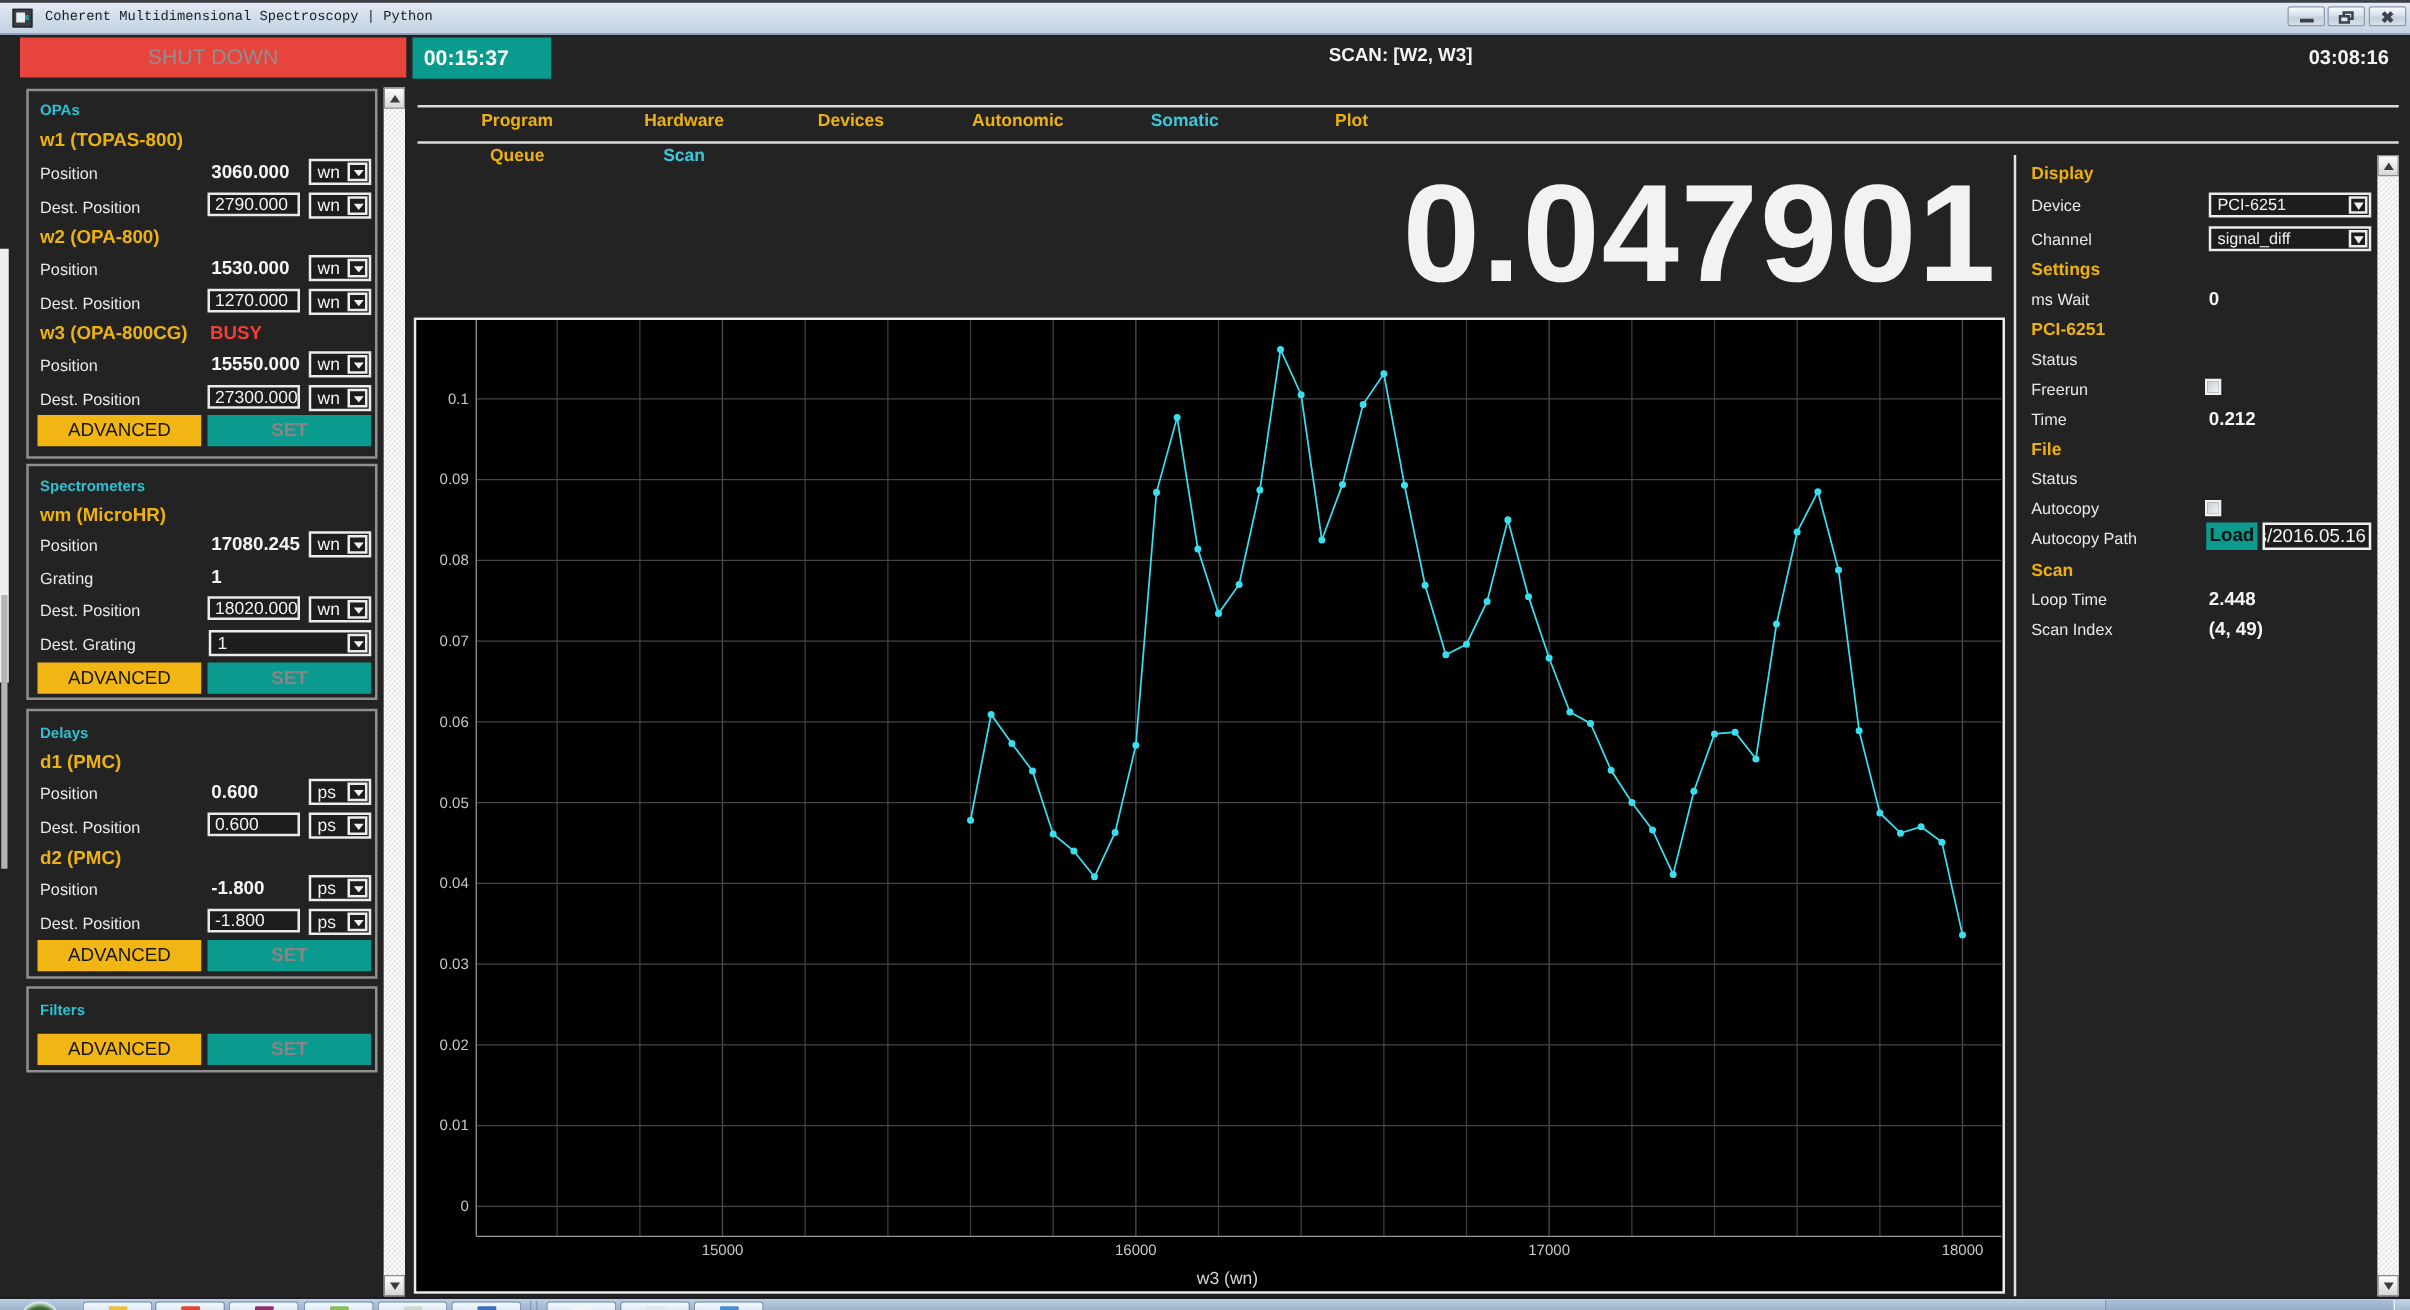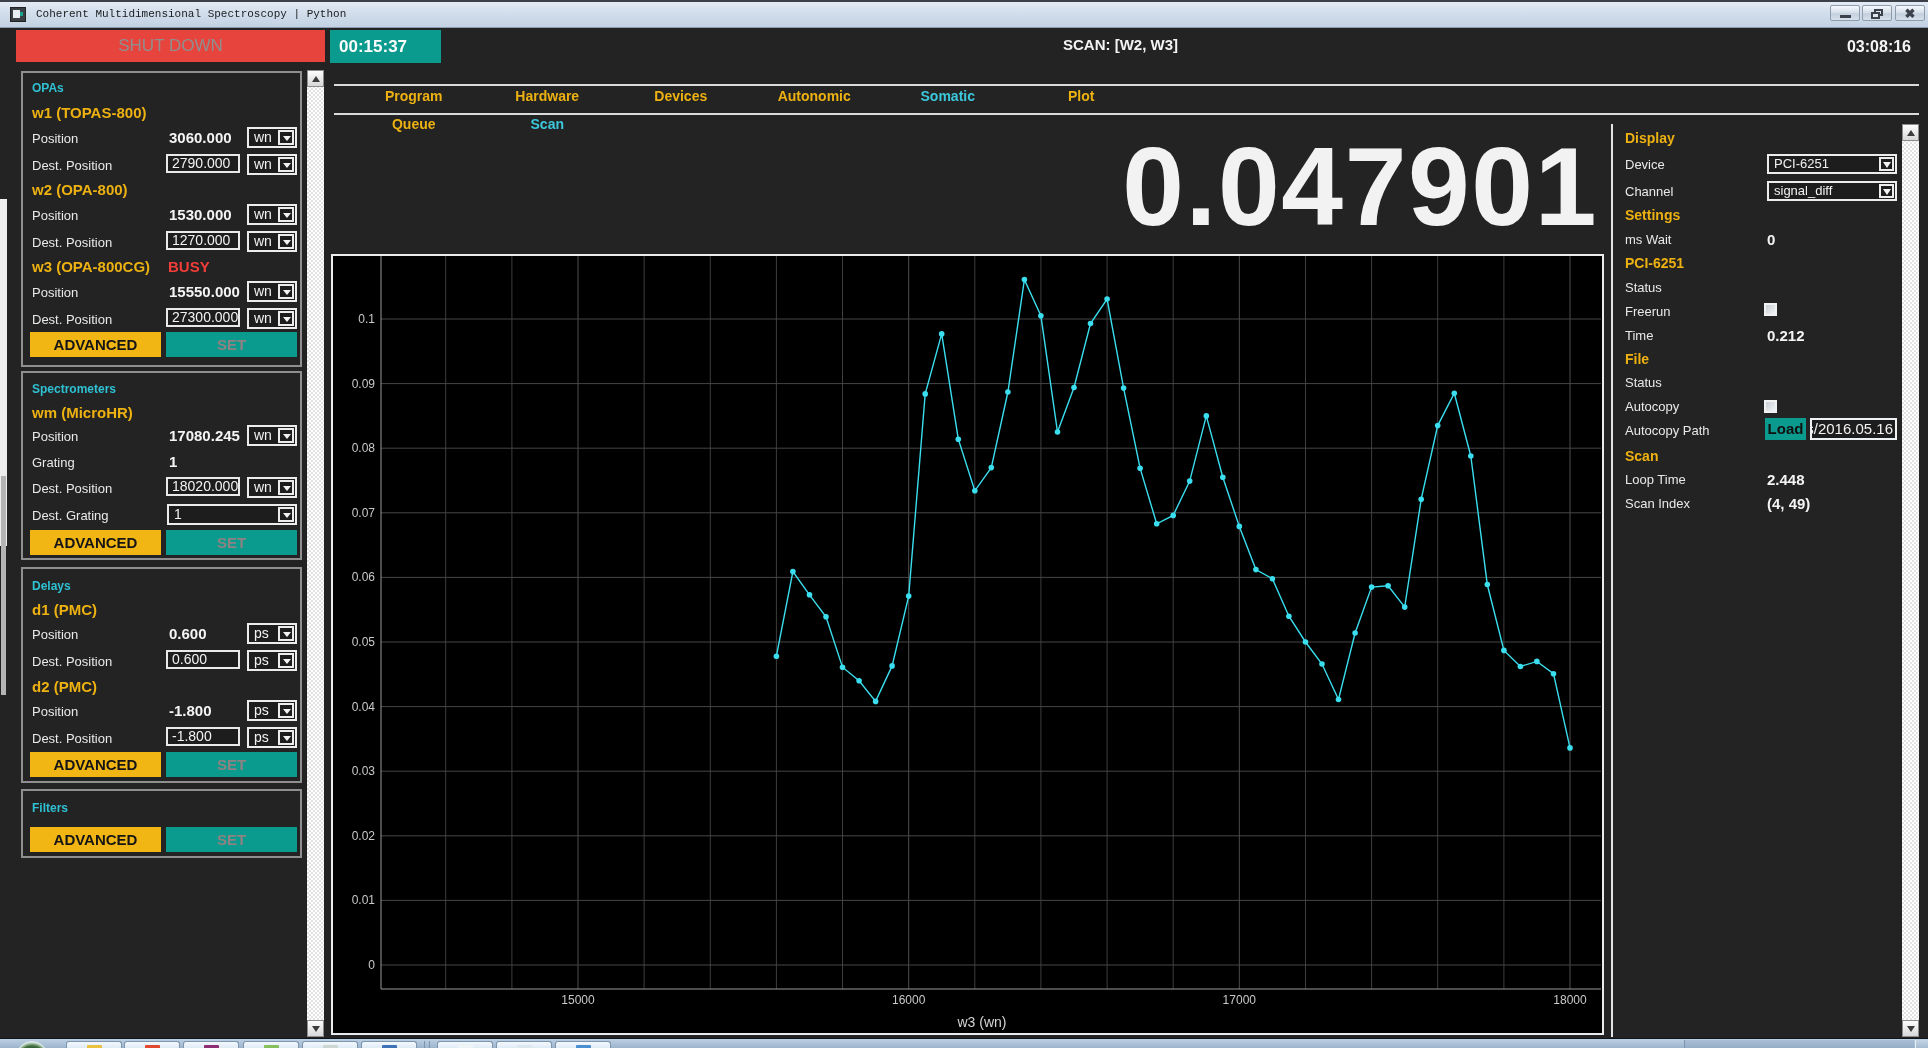--- a/index.html
+++ b/index.html
@@ -49,21 +49,21 @@
     background:#1d1d1d; color:#f2f2f2; font-size:14px; line-height:15px; padding-left:4px;
     white-space:nowrap; overflow:hidden; }
   .combo { position:absolute; left:224px; width:50px; height:21px; border:2px solid #ececec;
     background:#1d1d1d; color:#f2f2f2; font-size:14px; line-height:17px; padding-left:5px; }
   .combo .arr { position:absolute; right:1px; top:1px; width:16px; height:15px;
     border:2px solid #ececec; background:#1d1d1d; }
   .combo .arr:after { content:""; position:absolute; left:3px; top:4px;
     border-left:4.5px solid transparent; border-right:4.5px solid transparent; border-top:5.5px solid #f2f2f2; }
   .combo.wide { left:144px; width:130px; }
   .btn-adv { position:absolute; left:7px; width:131px; height:25px; background:#f2b614;
-    color:#151515; text-align:center; font-weight:bold; font-size:15px; line-height:25px; }
+    color:#151515; text-align:center; font-weight:normal; font-size:15px; line-height:25px; }
   .btn-set { position:absolute; left:143px; width:131px; height:25px; background:#0b9b8e;
     color:#8e8282; text-align:center; font-weight:bold; font-size:15px; line-height:25px; }
 
   
   .sbar { position:absolute; width:17px;
     background-color:#fff;
     background-image:linear-gradient(45deg,#e2e2e2 25%,transparent 25%,transparent 75%,#e2e2e2 75%),
       linear-gradient(45deg,#e2e2e2 25%,transparent 25%,transparent 75%,#e2e2e2 75%);
     background-size:4px 4px; background-position:0 0,2px 2px; }
   .sbtn { position:absolute; left:0; width:17px; height:17px;

